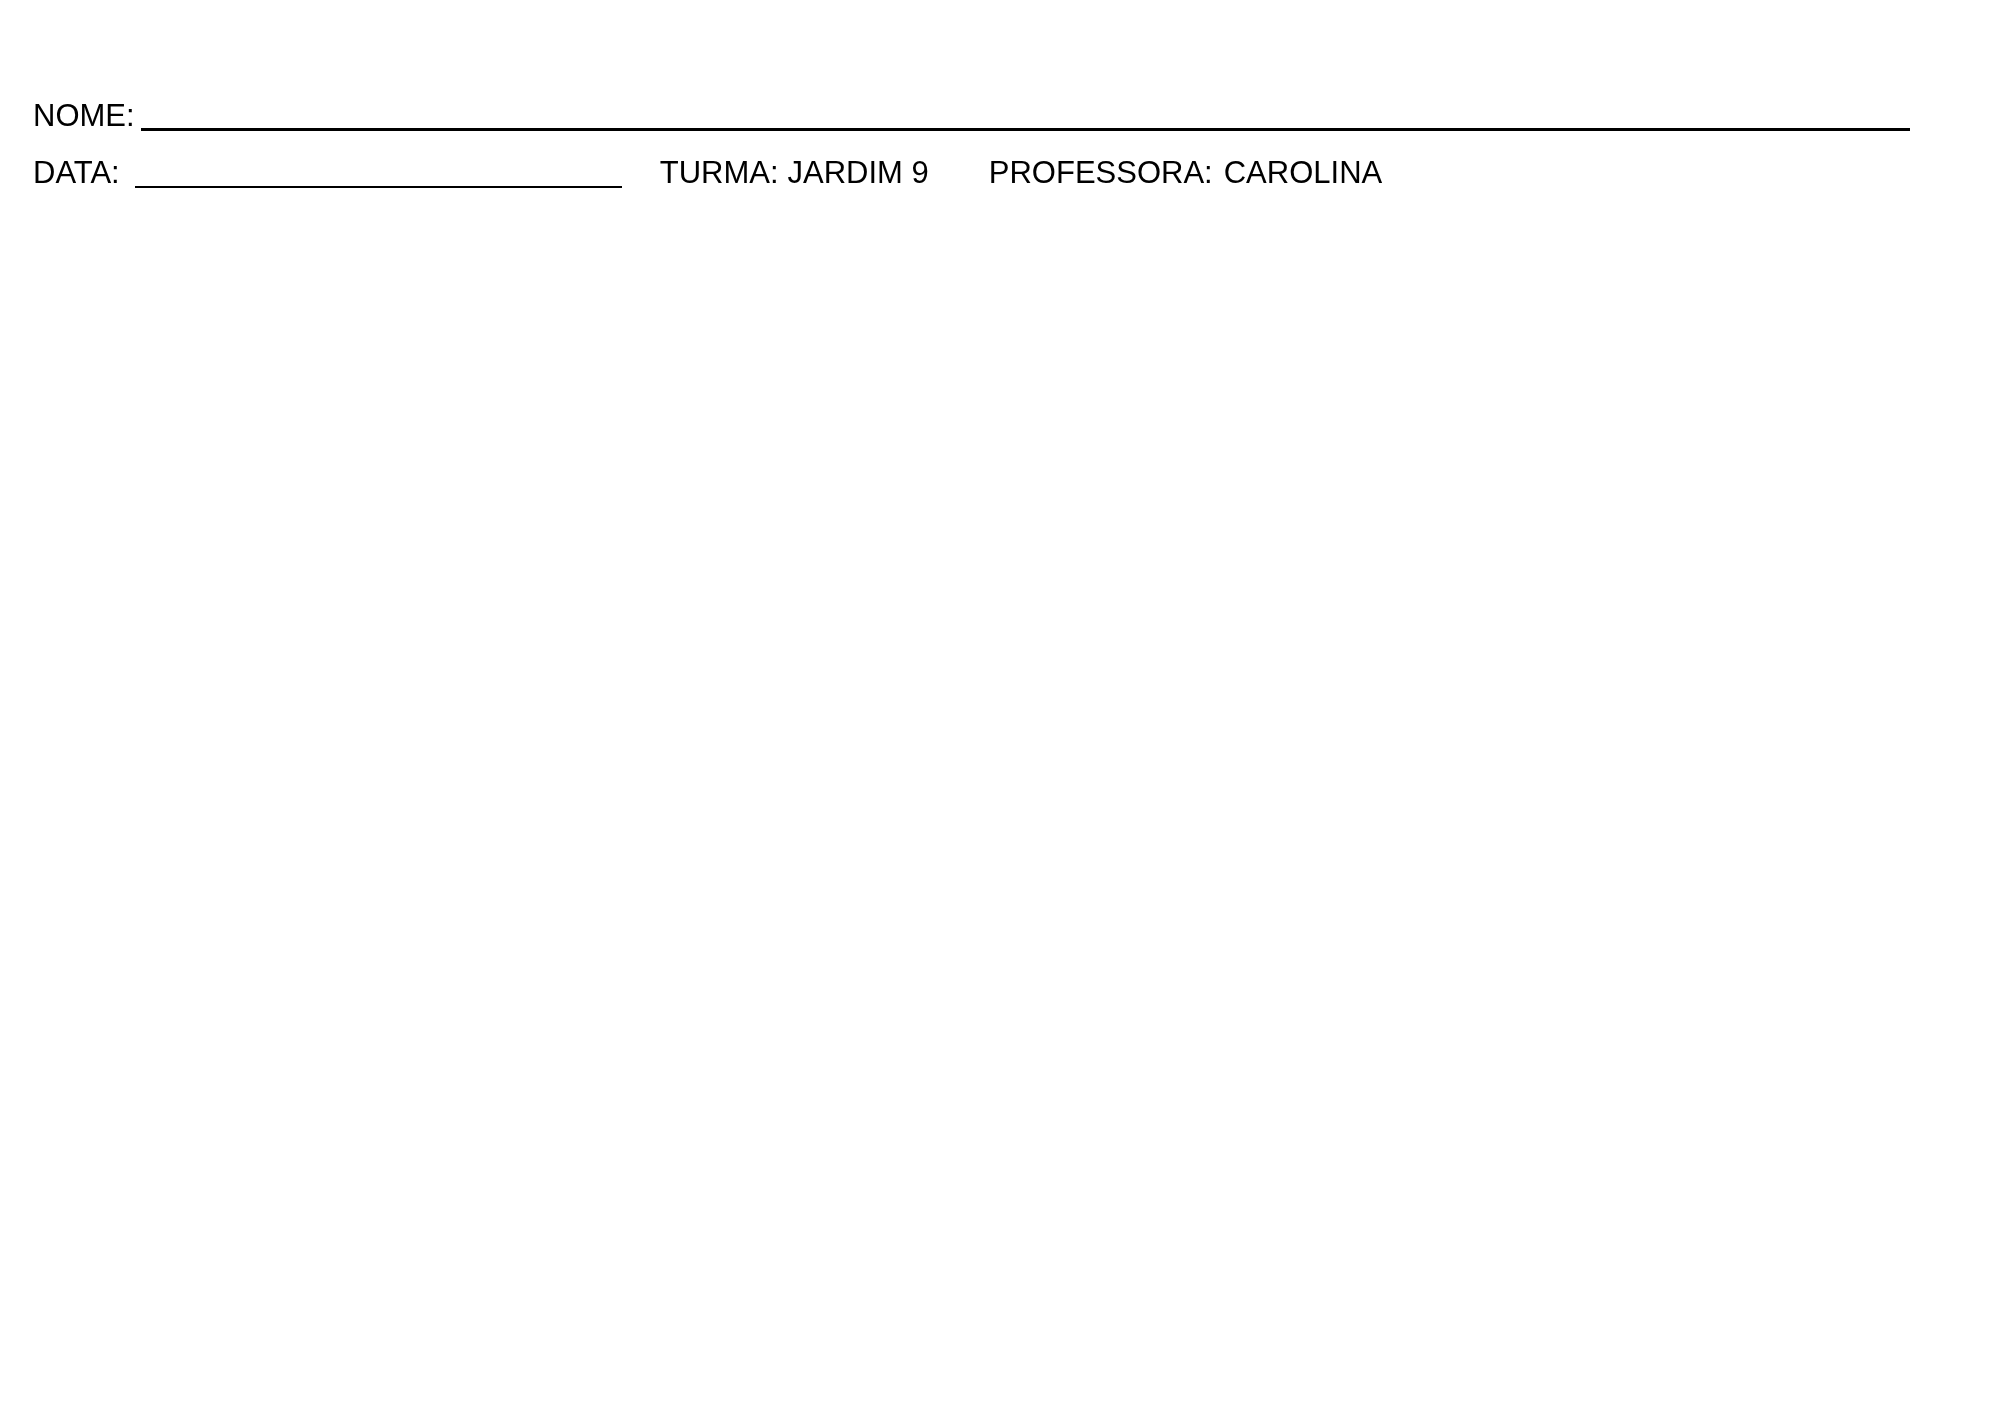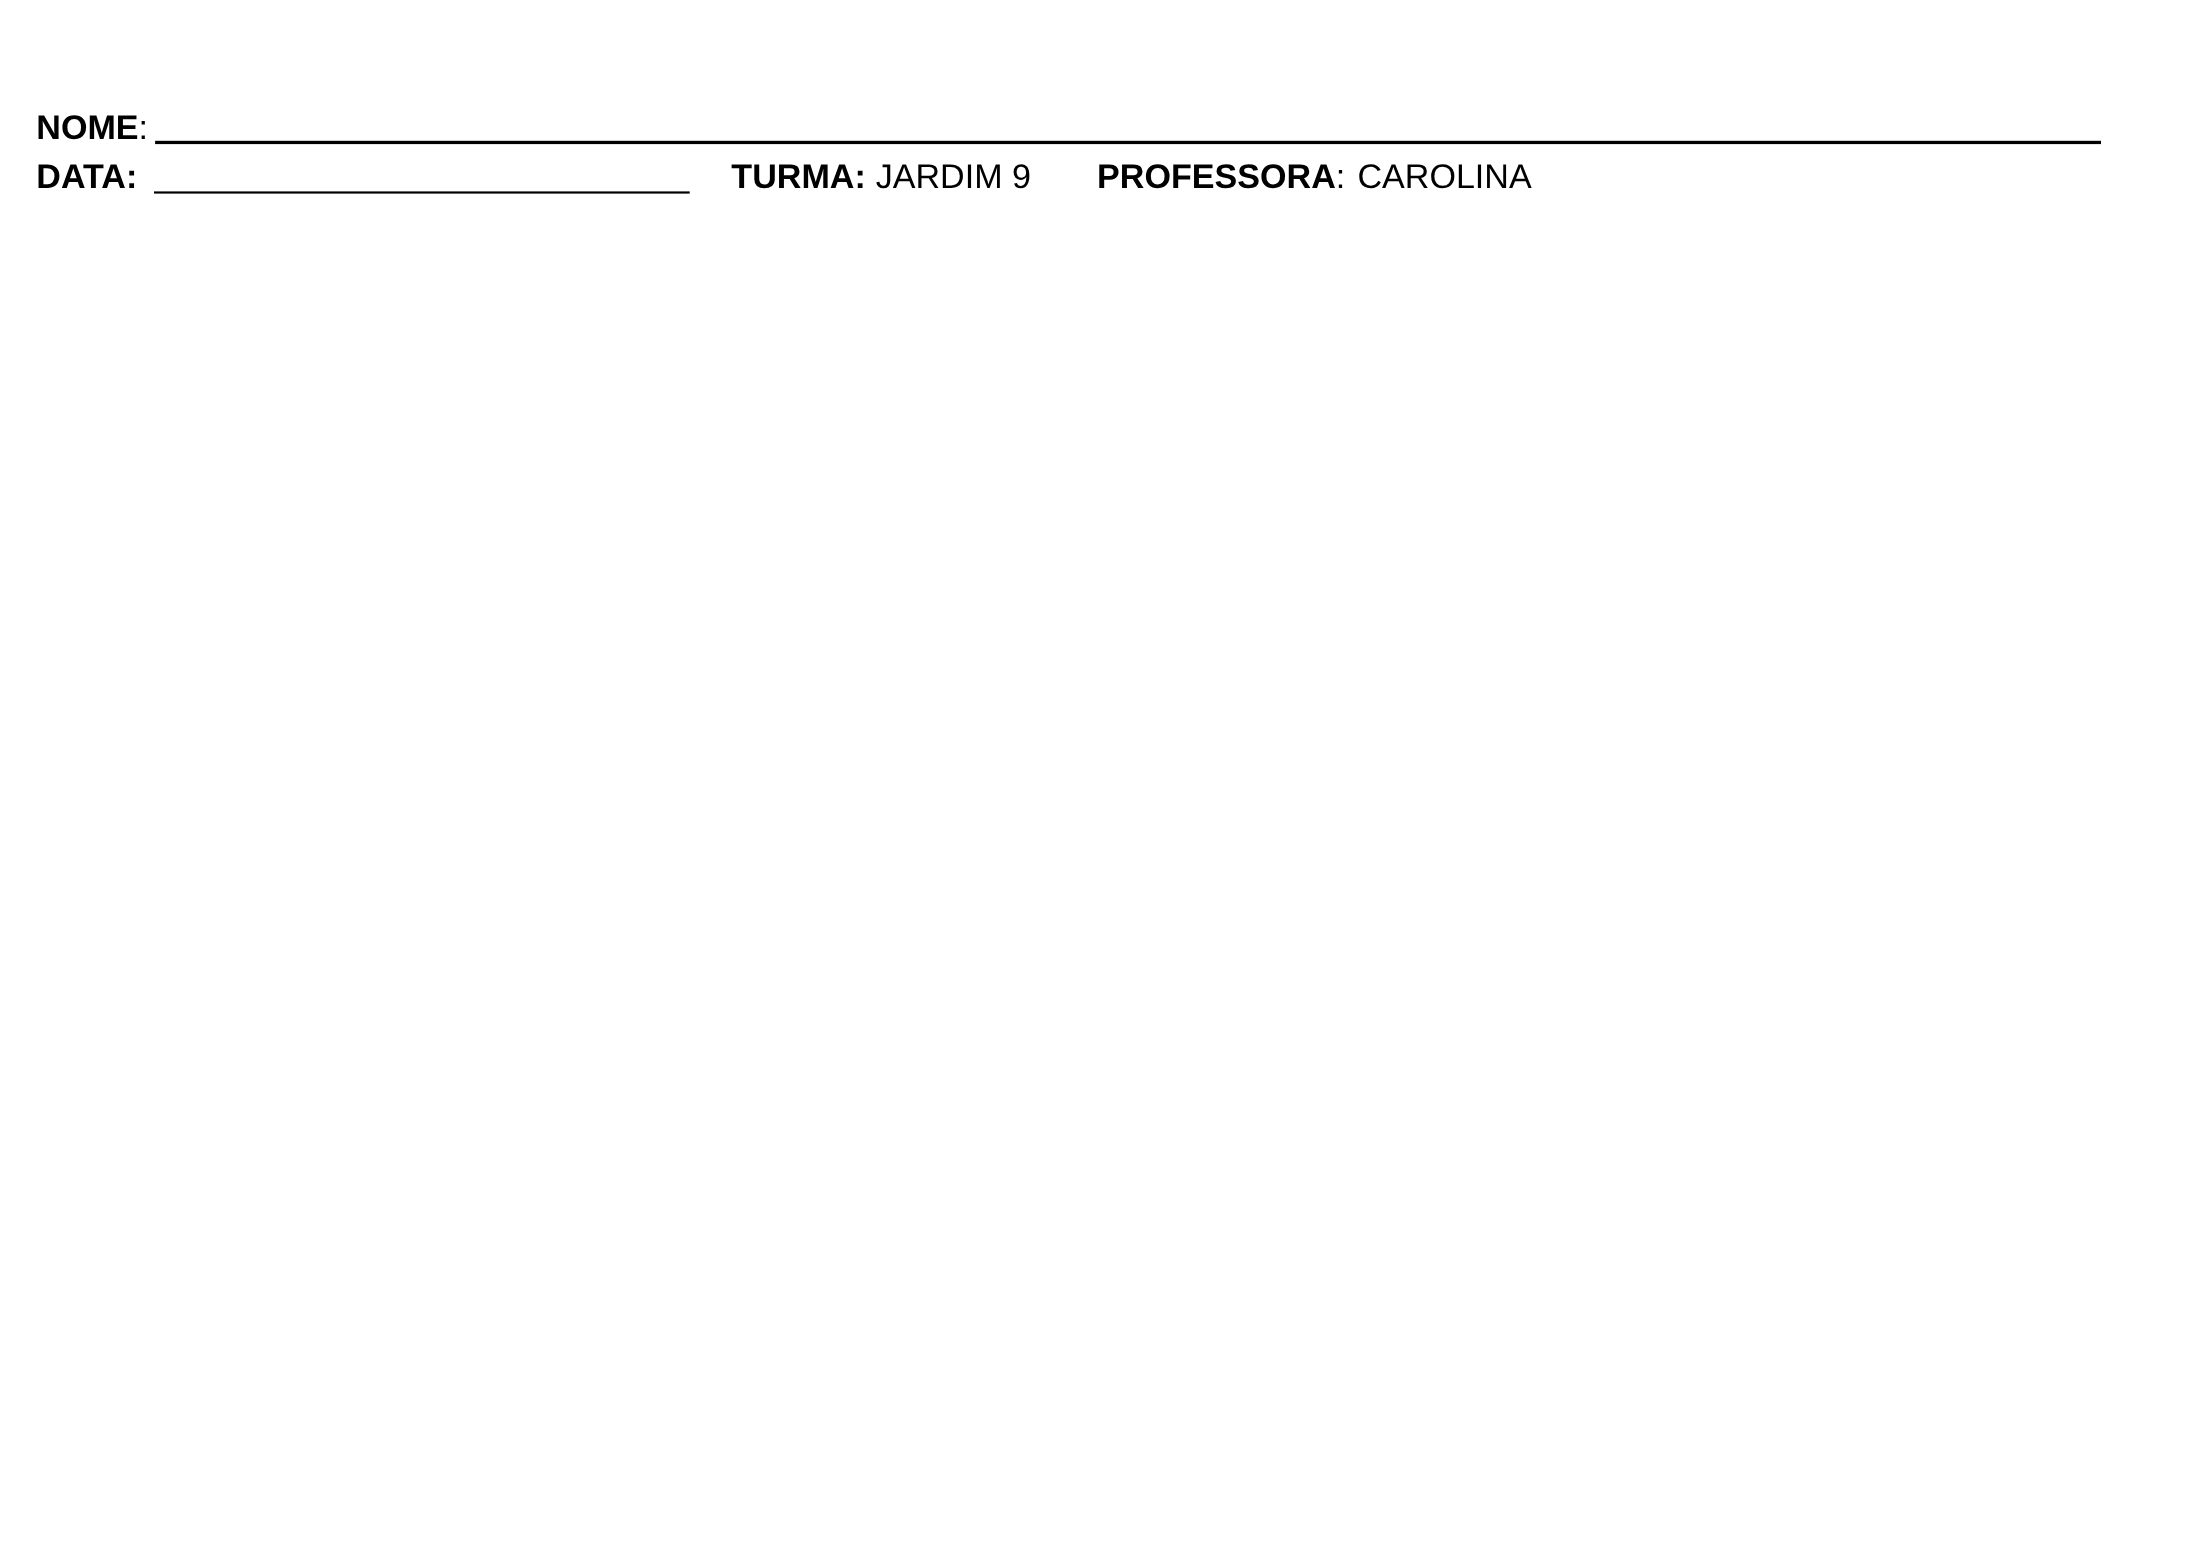--- a/index.html
+++ b/index.html
@@ -24,22 +24,22 @@
     position: absolute;
     left: 33px;
     right: 90px;
     display: flex;
     align-items: baseline;
     font-size: 31px;
     line-height: 38px;
     white-space: nowrap;
   }
   .row-name { top: 97px; }
-  .row-meta { top: 142px; }
-  .b { font-weight: 700; }
+  .row-meta { top: 154px; }
+  .b { font-weight: 400; }
   .r { font-weight: 400; }
   .blank {
     height: 0;
     align-self: flex-end;
     border-bottom: 3px solid #000000;
     margin-bottom: 4px;
   }
   .name-blank {
     flex: 1;
     margin-left: 6px;

